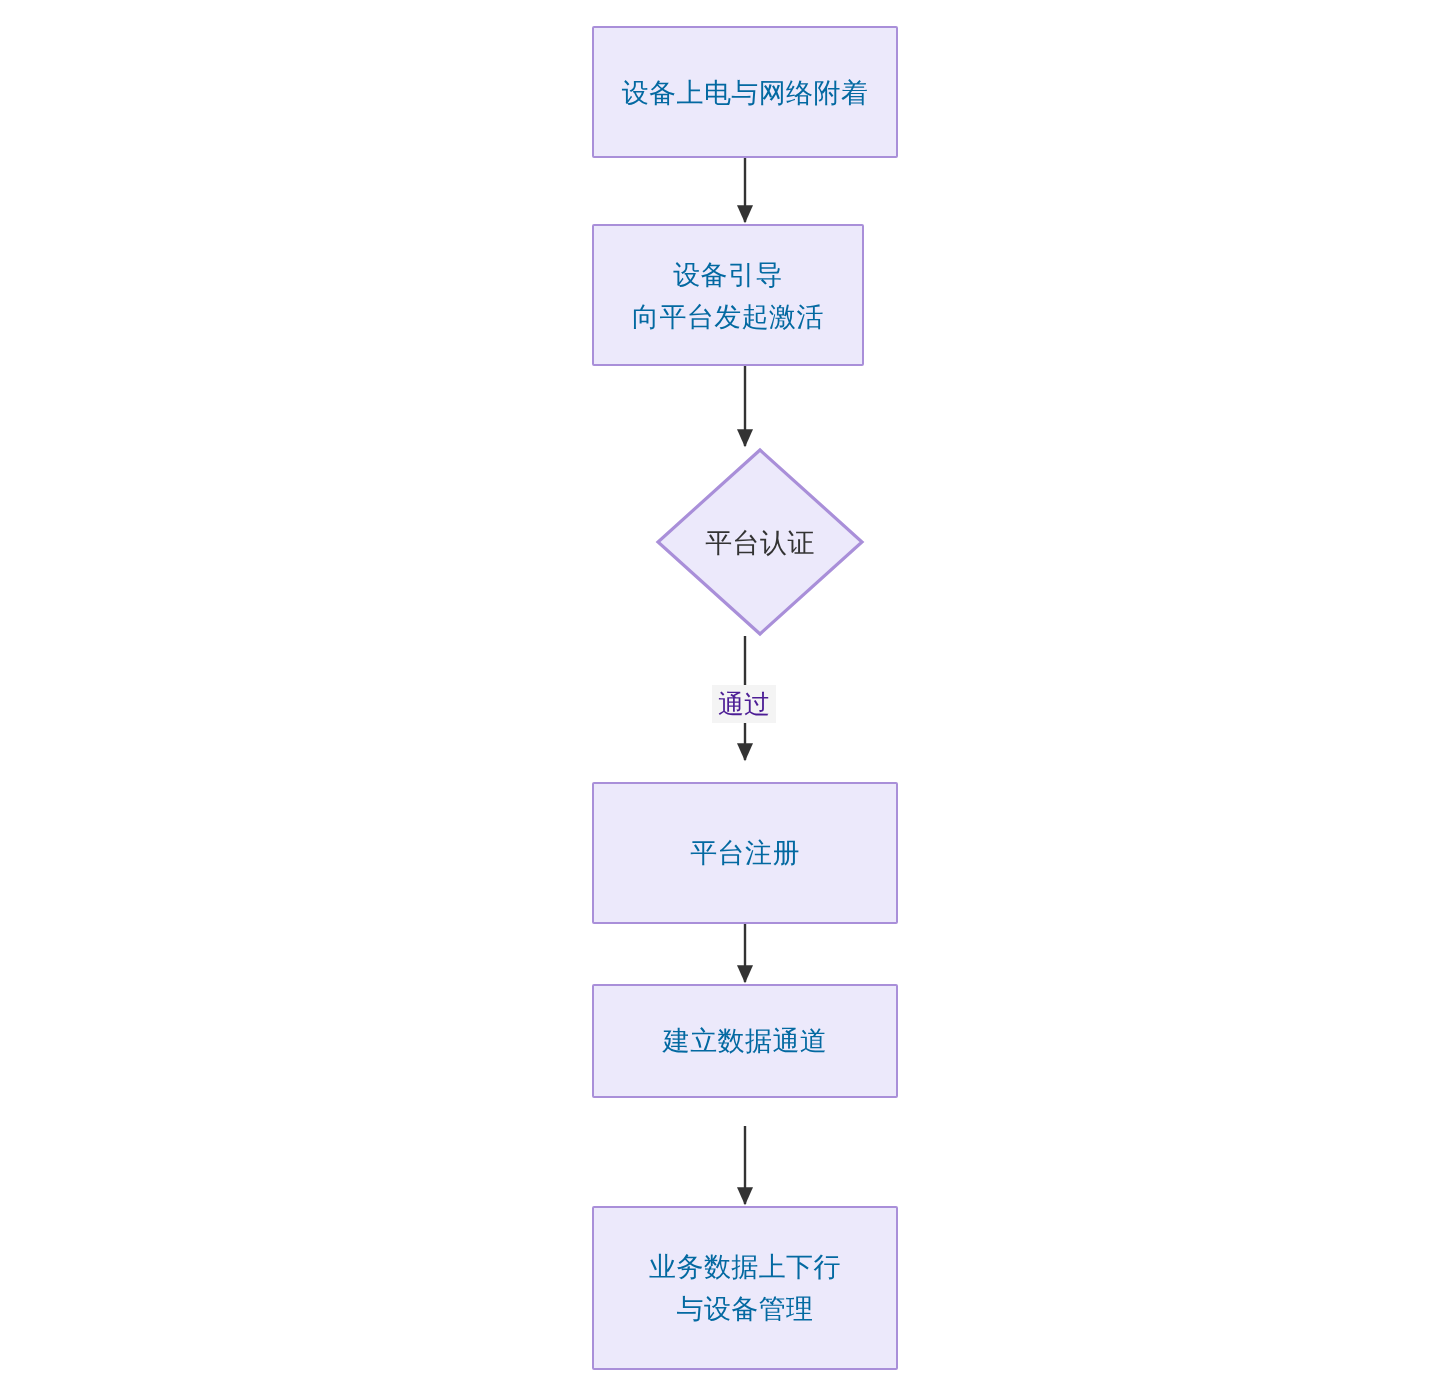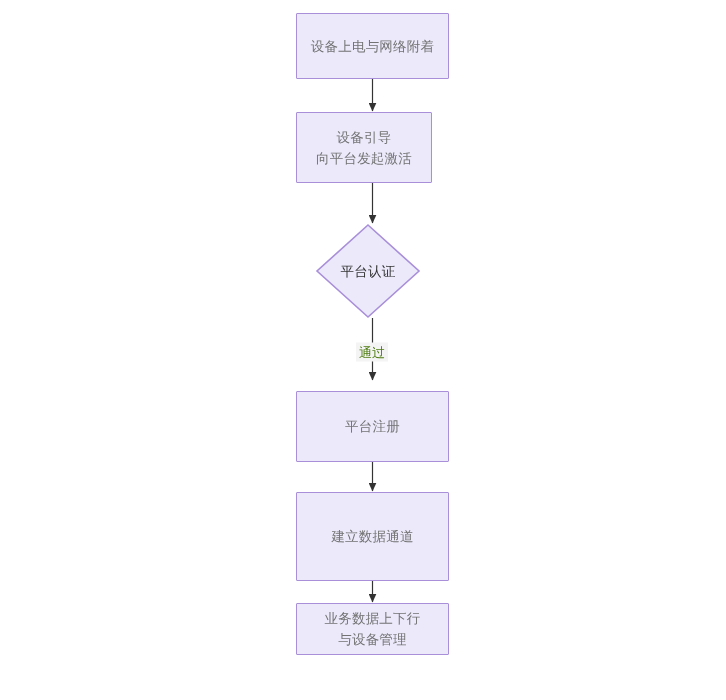--- a/index.html
+++ b/index.html
@@ -22,21 +22,21 @@
     height: 700px;
   }
   .node {
     position: absolute;
     box-sizing: border-box;
     display: flex;
     flex-direction: column;
     align-items: center;
     justify-content: center;
     text-align: center;
-    color: #737373;
+    color: #0369a1;
     font-size: 13.5px;
     line-height: 21px;
     letter-spacing: 0.2px;
   }
   .node.process {
     background: #ece9fb;
     border: 1.6px solid #a98fd9;
     border-radius: 1px;
   }
   .node-line {
@@ -63,21 +63,21 @@
     justify-content: center;
     color: #333333;
     font-size: 13.5px;
     line-height: 21px;
     letter-spacing: 0.2px;
     white-space: nowrap;
   }
   .edge-label {
     position: absolute;
     background: #f4f4f4;
-    color: #4d7c0f;
+    color: #4c1d95;
     font-size: 13px;
     line-height: 17px;
     padding: 1px 3px;
     white-space: nowrap;
     transform: translate(-50%, -50%);
   }
 </style>
 </head>
 <body>
 
@@ -109,35 +109,35 @@
 
   <div class="node process" id="node-n1" style="left: 296px; top: 13px; width: 153px; height: 66px;">
     <span class="node-line">设备上电与网络附着</span>
   </div>
 
   <div class="node process" id="node-n2" style="left: 296px; top: 112px; width: 136px; height: 71px;">
     <span class="node-line">设备引导</span>
     <span class="node-line">向平台发起激活</span>
   </div>
 
-  <div class="diamond-wrap" id="node-n3" style="left: 316px; top: 224px; width: 104px; height: 94px;">
+  <div class="diamond-wrap" id="node-n3" style="left: 328px; top: 224px; width: 104px; height: 94px;">
     <svg width="104" height="94" viewBox="0 0 104 94" xmlns="http://www.w3.org/2000/svg">
       <polygon points="52,1 103,47 52,93 1,47" fill="#ece9fb" stroke="#a98fd9" stroke-width="1.6"></polygon>
     </svg>
     <div class="diamond-label">平台认证</div>
   </div>
 
   <div class="edge-label" id="edge-label-e3" style="left: 372px; top: 352px;">通过</div>
 
   <div class="node process" id="node-n4" style="left: 296px; top: 391px; width: 153px; height: 71px;">
     <span class="node-line">平台注册</span>
   </div>
 
-  <div class="node process" id="node-n5" style="left: 296px; top: 492px; width: 153px; height: 89px; justify-content: center;">
+  <div class="node process" id="node-n5" style="left: 296px; top: 492px; width: 153px; height: 57px; justify-content: center;">
     <span class="node-line">建立数据通道</span>
   </div>
 
-  <div class="node process" id="node-n6" style="left: 296px; top: 603px; width: 153px; height: 52px;">
+  <div class="node process" id="node-n6" style="left: 296px; top: 603px; width: 153px; height: 82px;">
     <span class="node-line">业务数据上下行</span>
     <span class="node-line">与设备管理</span>
   </div>
 
 </div>
 
 </body></html>

